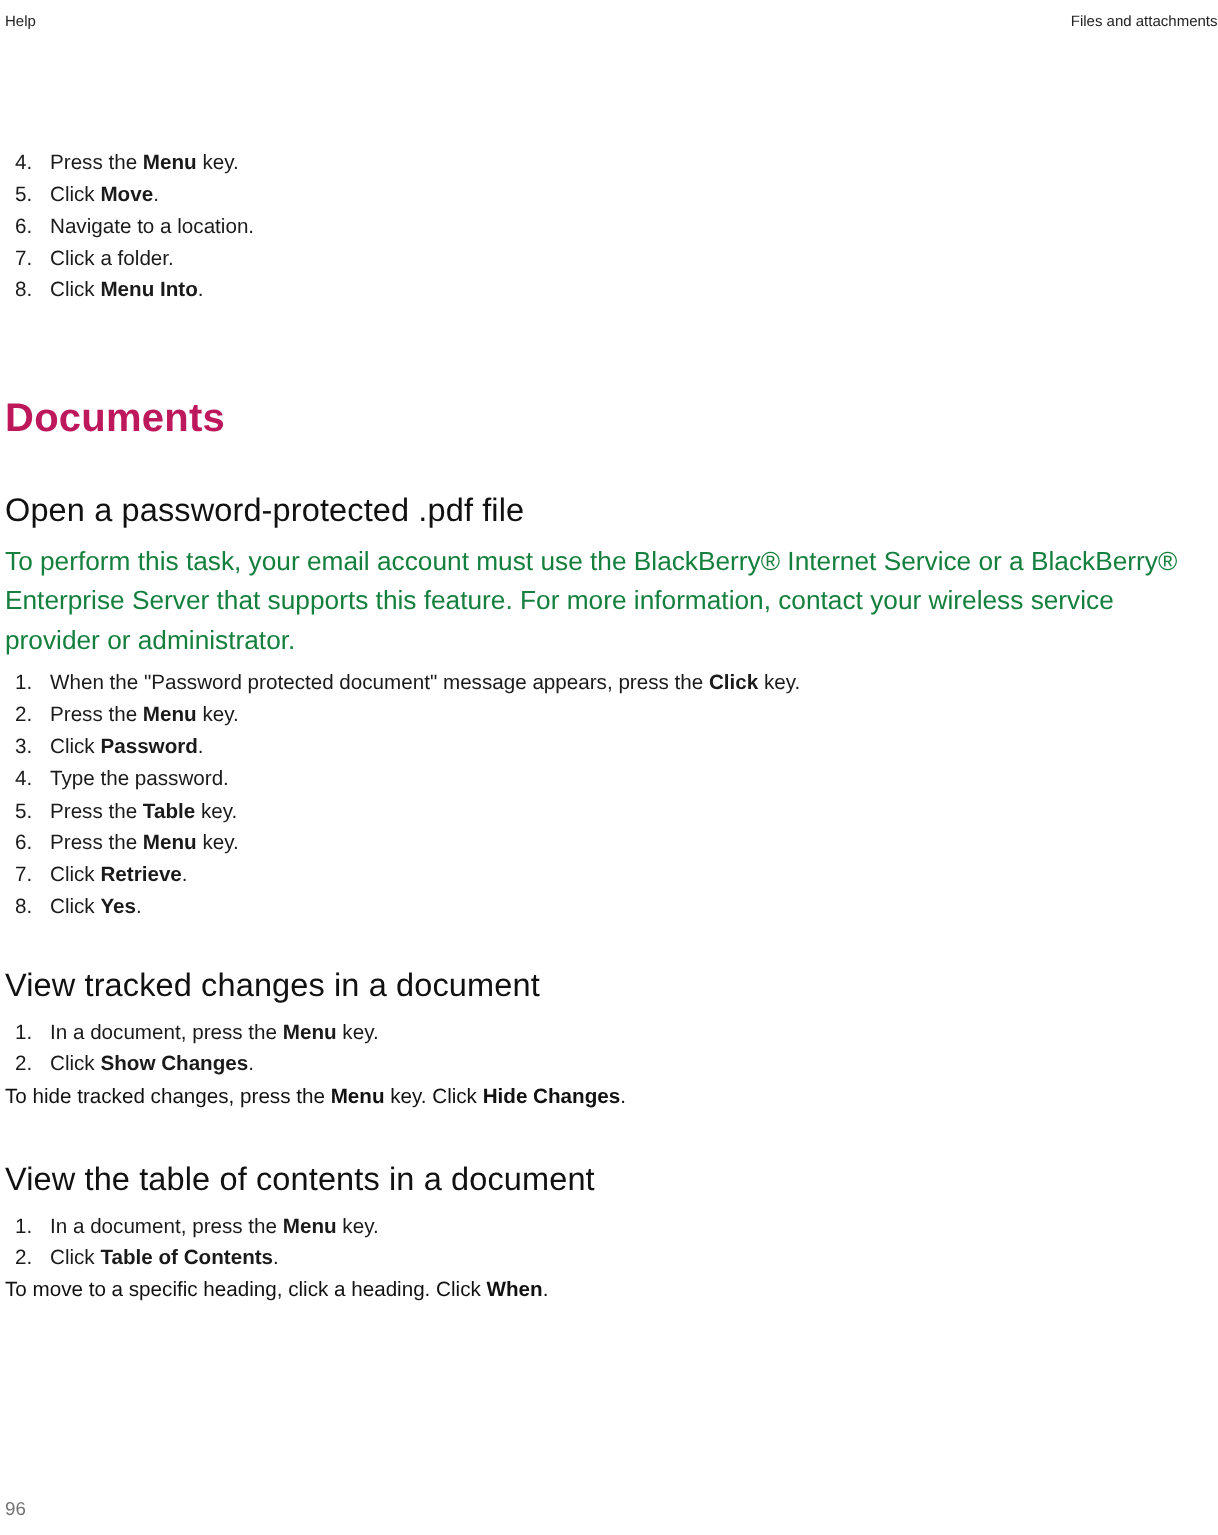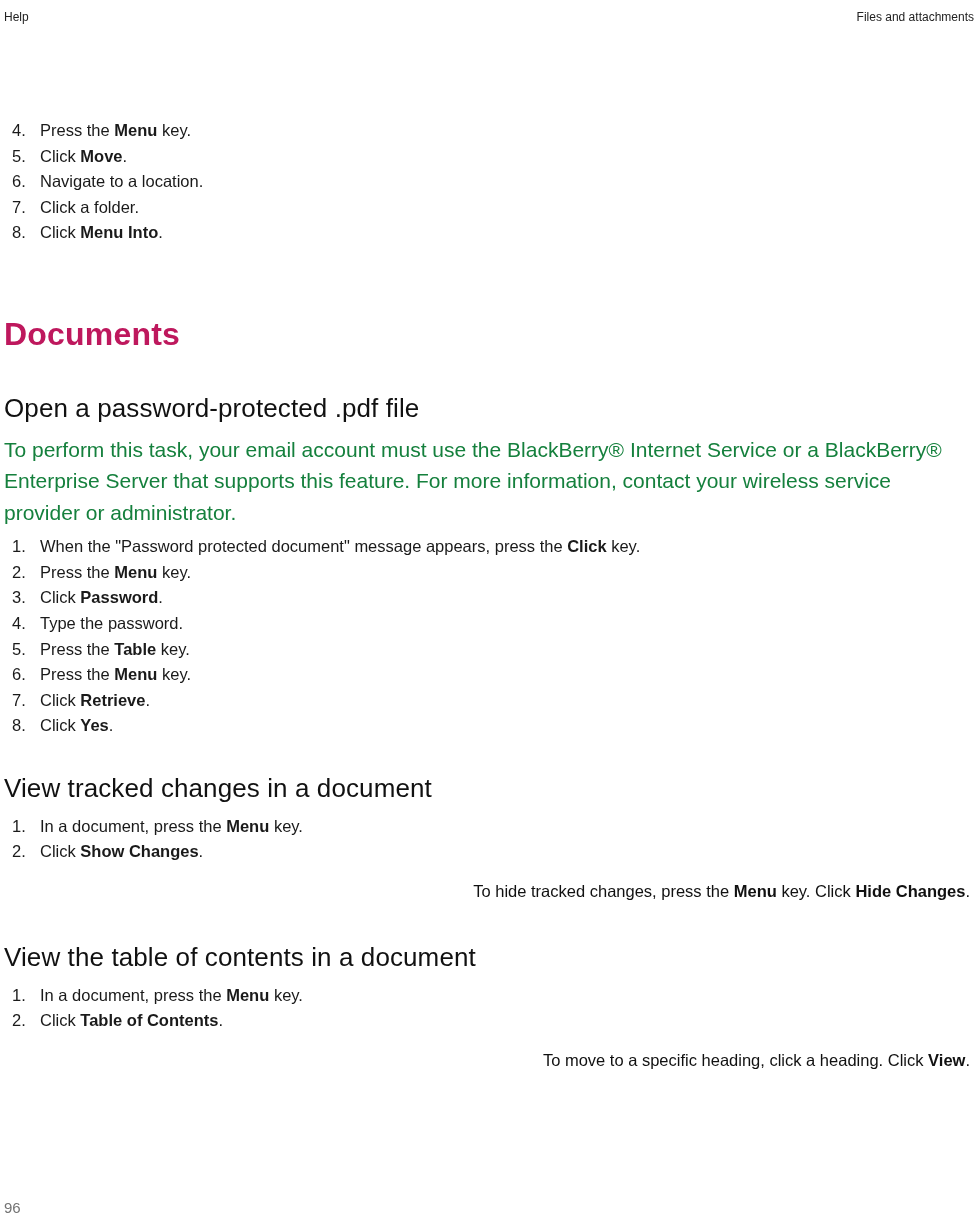--- a/index.html
+++ b/index.html
@@ -63,22 +63,20 @@
     }
     p.para {
       font-size: 21px;
       line-height: 1.5;
       color: #15803d;
       margin: 2px 0 6px 0;
     }
     p.after {
       font-size: 16.5px;
       line-height: 1.5;
-      margin-top: 14px;
-      text-align: right;
     }
     .page-number {
       position: absolute;
       bottom: 12px;
       left: 4px;
       font-size: 15px;
       color: #737373;
     }
   </style>
 </head>
@@ -173,18 +171,18 @@
     <li>
         <span class="num">1.</span>
         <span class="txt"><span>In a document, press the </span><span class="bold">Menu</span><span> key.</span></span>
       </li>
     <li>
         <span class="num">2.</span>
         <span class="txt"><span>Click </span><span class="bold">Table of Contents</span><span>.</span></span>
       </li>
   </ol>
   <p class="after">
-    <span>To move to a specific heading, click a heading. Click </span><span class="bold">View</span><span>.</span>
+    <span>To move to a specific heading, click a heading. Click </span><span class="bold">When</span><span>.</span>
   </p>
 
 </div>
 
 <div class="page-number">96</div>
 
 </body></html>

